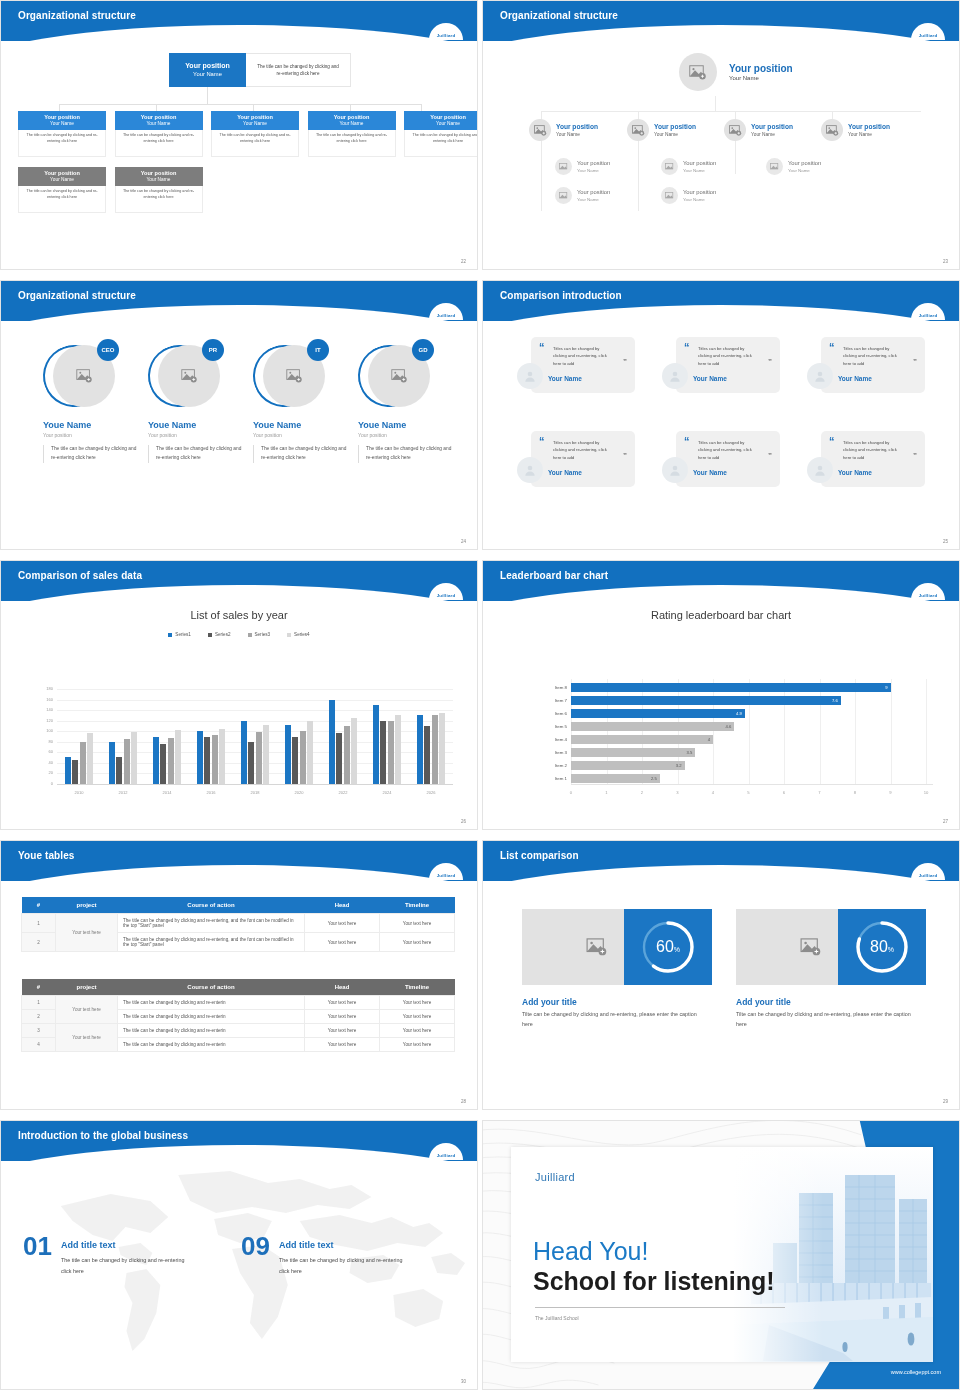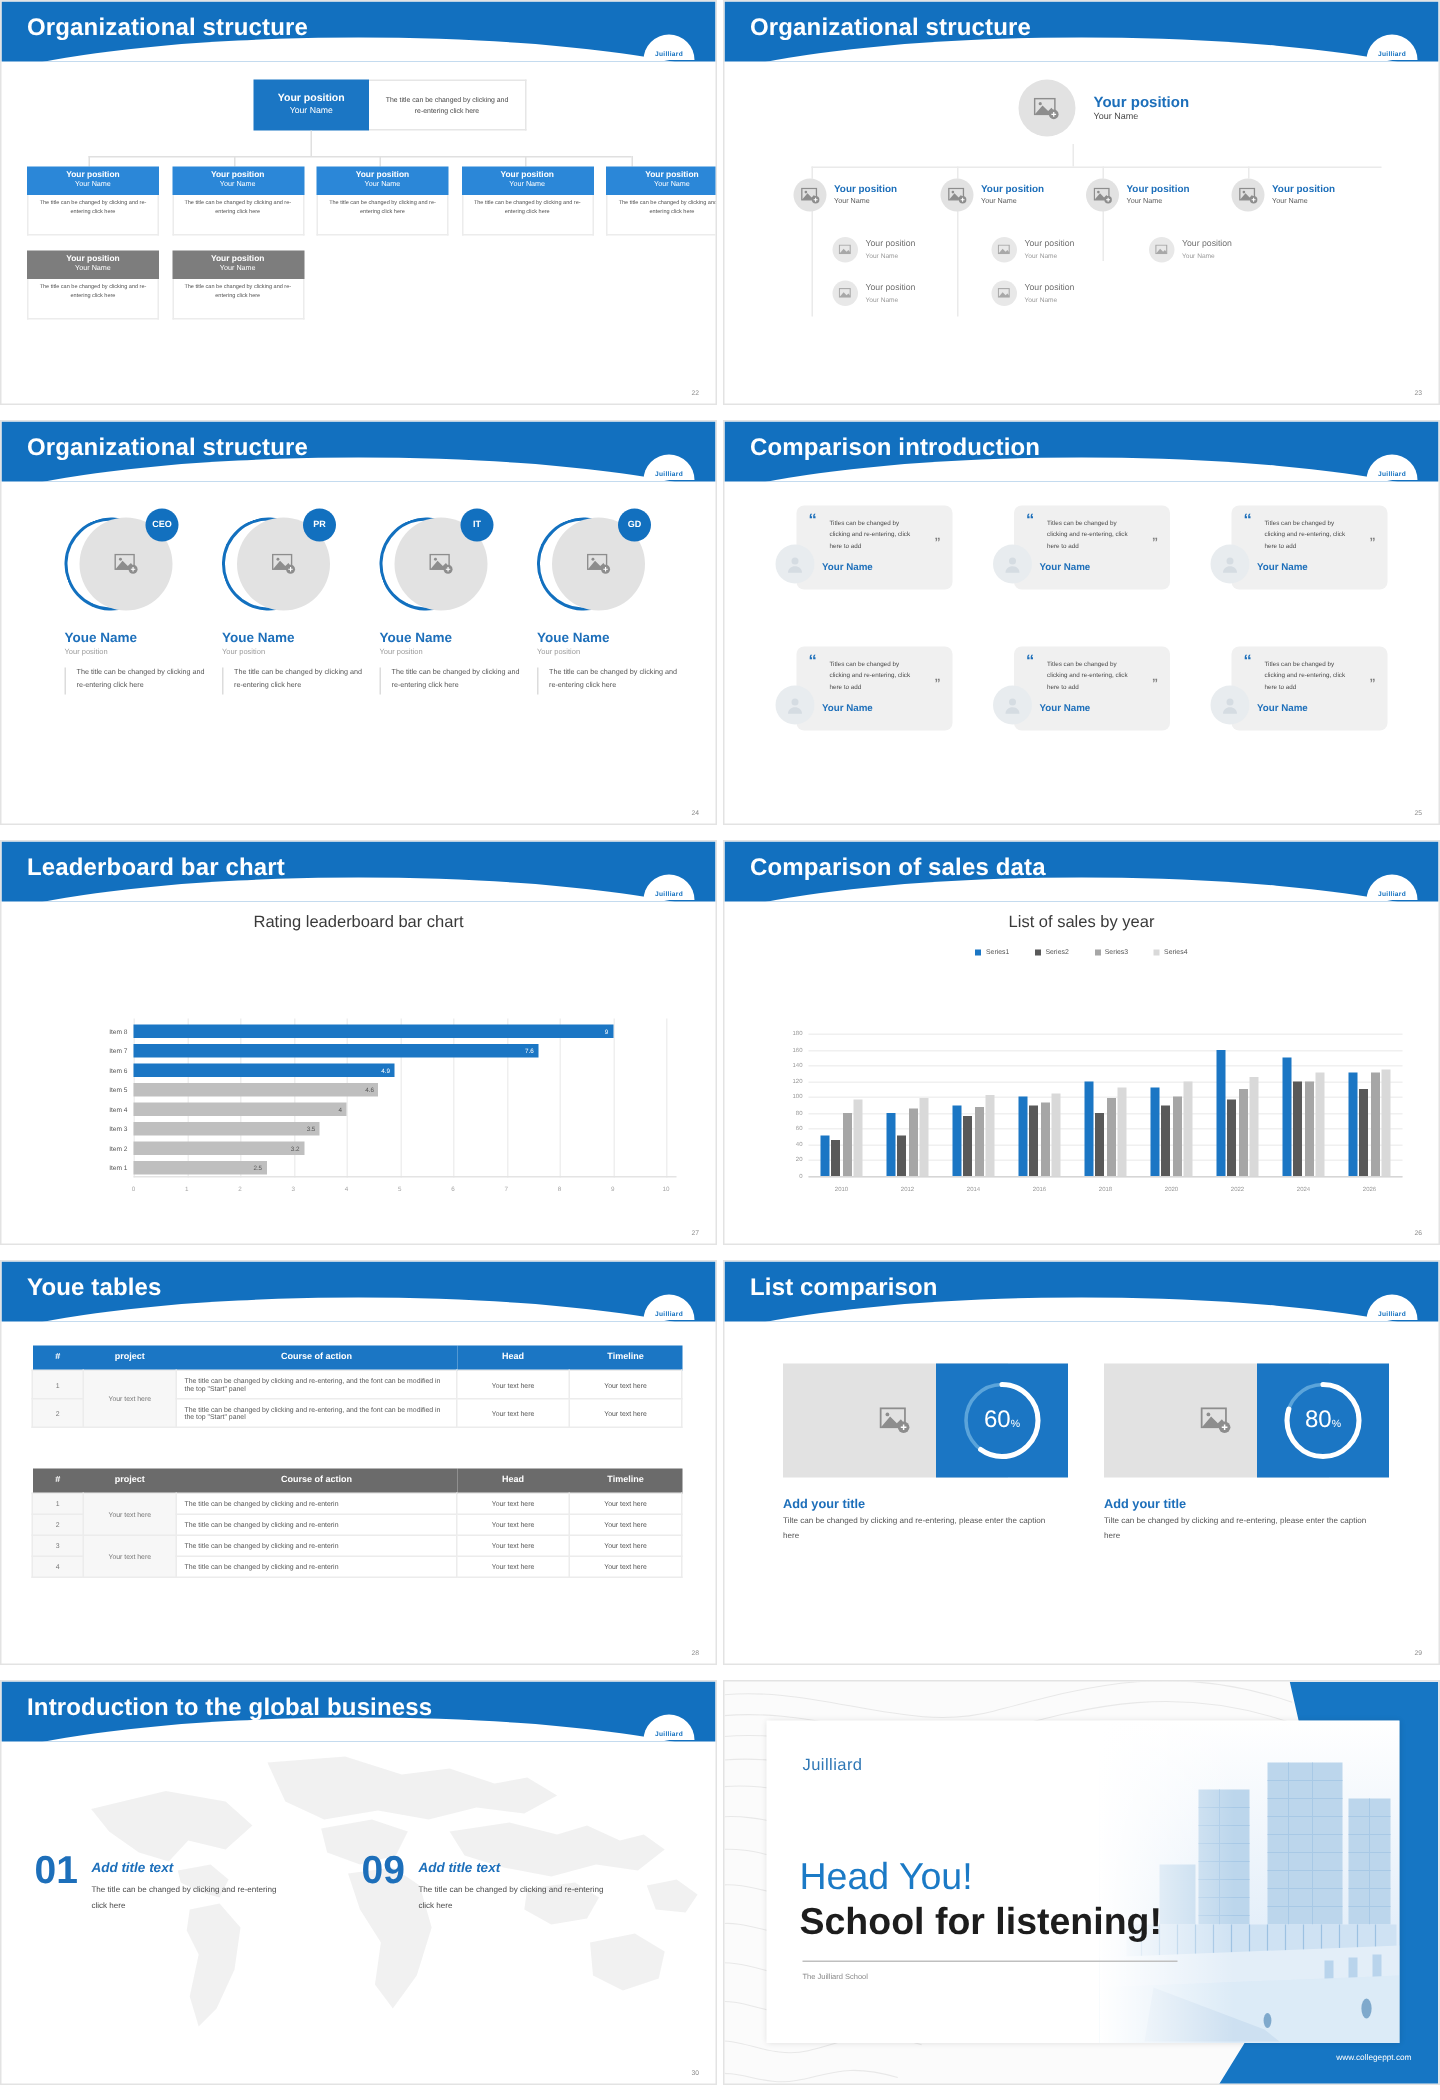--- a/index.html
+++ b/index.html
@@ -30,21 +30,21 @@
     background:#1270bf;
     overflow:hidden;
   }
   .hdr::after{
     content:""; position:absolute; left:-8%; bottom:-30px;
     width:116%; height:46px; background:#fff;
     border-radius:50% 50% 0 0 / 100% 100% 0 0;
   }
   .hdr-title{
     position:absolute; left:17px; top:9px;
-    color:#fff; font-size:16px; font-weight:bold;
+    color:#fff; font-size:10px; font-weight:bold;
     letter-spacing:.1px;
     z-index:3;
   }
   .badge{
     position:absolute; right:14px; top:22px;
     width:34px; height:17px;
     background:#fff;
     border-radius:17px 17px 0 0;
     z-index:4;
     display:flex; align-items:flex-end; justify-content:center;
@@ -193,21 +193,21 @@
               display:flex; align-items:center; justify-content:center;}
   .dc .donut .pct{ font-size:16px; color:#fff; font-weight:300; z-index:3;}
   .dc .donut .pct sub{ font-size:7px; vertical-align:baseline;}
   .dc .t{ position:absolute; left:0; top:88px; font-size:8.5px; font-weight:bold; color:#1d6fba;}
   .dc .d{ position:absolute; left:0; top:100px; width:185px; font-size:5.4px; color:#555; line-height:1.85;}
 
   
   .worldmap{ position:absolute; left:0; top:0; width:100%; height:100%; opacity:.55;}
   .gb{ position:absolute; display:flex; align-items:flex-start; gap:9px;}
   .gb .num{ font-size:26px; font-weight:bold; color:#1d6fba; line-height:1;}
-  .gb .tt{ font-size:9px; font-weight:bold; color:#1d6fba; margin-top:7px;font-style:italic;}
+  .gb .tt{ font-size:9px; font-weight:bold; color:#1d6fba; margin-top:7px;}
   .gb .dd{ font-size:5.4px; color:#4a4a4a; line-height:2; margin-top:5px; width:128px;}
 
   
   .ty{ position:relative; width:478px; height:270px; overflow:hidden; background:#fbfbfb;}
   .ty .bluewedge{ position:absolute; right:0; top:0; width:160px; height:270px; background:#1676c4;
                   clip-path: polygon(38% 0, 100% 0, 100% 100%, 8% 100%, 58% 52%); }
   .ty .card{ position:absolute; left:28px; top:26px; width:422px; height:215px; background:#fff; overflow:hidden;
              box-shadow:0 0 4px rgba(0,0,0,.12);}
   .ty .logo{ position:absolute; left:24px; top:24px; font-size:11px; color:#2f77b5; letter-spacing:.3px;}
   .ty .t1{ position:absolute; left:22px; top:90px; font-size:25px; color:#1b7ac6; font-weight:400;}
@@ -626,20 +626,138 @@
             <svg width="14" height="14" viewBox="0 0 24 24">
               <circle cx="12" cy="8.5" r="4" fill="#d5dce2"></circle>
               <path d="M4 22c0-4.8 3.6-7.5 8-7.5s8 2.7 8 7.5z" fill="#d5dce2"></path>
             </svg>
           </div>
         <div class="qm1">“</div>
         <div class="ptxt">Titles can be changed by clicking and re-entering, click here to add</div>
         <div class="qm2">”</div>
         <div class="pname">Your Name</div>
       </div>
+    </div>
+  </div>
+
+  <div class="slide">
+    <div class="hdr"></div>
+    <div class="hdr-title">Comparison of sales data</div>
+    <div class="badge">
+        <span>Juilliard</span>
+      </div>
+    <div class="pagenum">26</div>
+    <div class="body">
+      <div class="chart-title">List of sales by year</div>
+      <div class="legend" id="legend-sales">
+          <div class="li">
+            <span class="sw" style="background: rgb(27, 118, 196);"></span>
+            <span>Series1</span>
+          </div>
+          <div class="li">
+            <span class="sw" style="background: rgb(89, 89, 89);"></span>
+            <span>Series2</span>
+          </div>
+          <div class="li">
+            <span class="sw" style="background: rgb(166, 166, 166);"></span>
+            <span>Series3</span>
+          </div>
+          <div class="li">
+            <span class="sw" style="background: rgb(217, 217, 217);"></span>
+            <span>Series4</span>
+          </div>
+        </div>
+      <div class="plot" id="plot-sales">
+          <div class="gl" style="top: 0px;"></div>
+          <div class="yl" style="top: -3px;">180</div>
+          <div class="gl" style="top: 10.5556px;"></div>
+          <div class="yl" style="top: 7.55556px;">160</div>
+          <div class="gl" style="top: 21.1111px;"></div>
+          <div class="yl" style="top: 18.1111px;">140</div>
+          <div class="gl" style="top: 31.6667px;"></div>
+          <div class="yl" style="top: 28.6667px;">120</div>
+          <div class="gl" style="top: 42.2222px;"></div>
+          <div class="yl" style="top: 39.2222px;">100</div>
+          <div class="gl" style="top: 52.7778px;"></div>
+          <div class="yl" style="top: 49.7778px;">80</div>
+          <div class="gl" style="top: 63.3333px;"></div>
+          <div class="yl" style="top: 60.3333px;">60</div>
+          <div class="gl" style="top: 73.8889px;"></div>
+          <div class="yl" style="top: 70.8889px;">40</div>
+          <div class="gl" style="top: 84.4444px;"></div>
+          <div class="yl" style="top: 81.4444px;">20</div>
+          <div class="gl" style="top: 95px;"></div>
+          <div class="yl" style="top: 92px;">0</div>
+          <div class="axis" style="top: 95px;"></div>
+          <div class="groups" style="height: 95px; top: 0px;">
+            <div class="grp">
+              <div class="bar" style="height: 26.9167px; background: rgb(27, 118, 196);"></div>
+              <div class="bar" style="height: 23.75px; background: rgb(89, 89, 89);"></div>
+              <div class="bar" style="height: 42.2222px; background: rgb(166, 166, 166);"></div>
+              <div class="bar" style="height: 50.6667px; background: rgb(217, 217, 217);"></div>
+              <div class="xlbl">2010</div>
+            </div>
+            <div class="grp">
+              <div class="bar" style="height: 42.2222px; background: rgb(27, 118, 196);"></div>
+              <div class="bar" style="height: 26.9167px; background: rgb(89, 89, 89);"></div>
+              <div class="bar" style="height: 45.3889px; background: rgb(166, 166, 166);"></div>
+              <div class="bar" style="height: 52.25px; background: rgb(217, 217, 217);"></div>
+              <div class="xlbl">2012</div>
+            </div>
+            <div class="grp">
+              <div class="bar" style="height: 47.5px; background: rgb(27, 118, 196);"></div>
+              <div class="bar" style="height: 39.5833px; background: rgb(89, 89, 89);"></div>
+              <div class="bar" style="height: 46.4444px; background: rgb(166, 166, 166);"></div>
+              <div class="bar" style="height: 53.8333px; background: rgb(217, 217, 217);"></div>
+              <div class="xlbl">2014</div>
+            </div>
+            <div class="grp">
+              <div class="bar" style="height: 52.7778px; background: rgb(27, 118, 196);"></div>
+              <div class="bar" style="height: 47.5px; background: rgb(89, 89, 89);"></div>
+              <div class="bar" style="height: 48.5556px; background: rgb(166, 166, 166);"></div>
+              <div class="bar" style="height: 55.4167px; background: rgb(217, 217, 217);"></div>
+              <div class="xlbl">2016</div>
+            </div>
+            <div class="grp">
+              <div class="bar" style="height: 63.3333px; background: rgb(27, 118, 196);"></div>
+              <div class="bar" style="height: 42.2222px; background: rgb(89, 89, 89);"></div>
+              <div class="bar" style="height: 51.7222px; background: rgb(166, 166, 166);"></div>
+              <div class="bar" style="height: 58.5833px; background: rgb(217, 217, 217);"></div>
+              <div class="xlbl">2018</div>
+            </div>
+            <div class="grp">
+              <div class="bar" style="height: 58.5833px; background: rgb(27, 118, 196);"></div>
+              <div class="bar" style="height: 47.5px; background: rgb(89, 89, 89);"></div>
+              <div class="bar" style="height: 52.7778px; background: rgb(166, 166, 166);"></div>
+              <div class="bar" style="height: 63.3333px; background: rgb(217, 217, 217);"></div>
+              <div class="xlbl">2020</div>
+            </div>
+            <div class="grp">
+              <div class="bar" style="height: 84.4444px; background: rgb(27, 118, 196);"></div>
+              <div class="bar" style="height: 50.6667px; background: rgb(89, 89, 89);"></div>
+              <div class="bar" style="height: 58.0556px; background: rgb(166, 166, 166);"></div>
+              <div class="bar" style="height: 66.5px; background: rgb(217, 217, 217);"></div>
+              <div class="xlbl">2022</div>
+            </div>
+            <div class="grp">
+              <div class="bar" style="height: 79.1667px; background: rgb(27, 118, 196);"></div>
+              <div class="bar" style="height: 63.3333px; background: rgb(89, 89, 89);"></div>
+              <div class="bar" style="height: 63.3333px; background: rgb(166, 166, 166);"></div>
+              <div class="bar" style="height: 68.6111px; background: rgb(217, 217, 217);"></div>
+              <div class="xlbl">2024</div>
+            </div>
+            <div class="grp">
+              <div class="bar" style="height: 68.6111px; background: rgb(27, 118, 196);"></div>
+              <div class="bar" style="height: 58.0556px; background: rgb(89, 89, 89);"></div>
+              <div class="bar" style="height: 68.6111px; background: rgb(166, 166, 166);"></div>
+              <div class="bar" style="height: 71.25px; background: rgb(217, 217, 217);"></div>
+              <div class="xlbl">2026</div>
+            </div>
+          </div>
+        </div>
     </div>
   </div>
 
   <div class="slide">
     <div class="hdr"></div>
     <div class="hdr-title">Leaderboard bar chart</div>
     <div class="badge">
         <span>Juilliard</span>
       </div>
     <div class="pagenum">27</div>
@@ -708,138 +826,20 @@
           <div class="cat" style="top: 19px;">Item 7</div>
           <div class="row" style="top: 17px;">
             <div class="fill" style="width: 269.8px; background: rgb(27, 118, 196);">
               <span class="val on">7.6</span>
             </div>
           </div>
           <div class="cat" style="top: 6px;">Item 8</div>
           <div class="row" style="top: 4px;">
             <div class="fill" style="width: 319.5px; background: rgb(27, 118, 196);">
               <span class="val on">9</span>
-            </div>
-          </div>
-        </div>
-    </div>
-  </div>
-
-  <div class="slide">
-    <div class="hdr"></div>
-    <div class="hdr-title">Comparison of sales data</div>
-    <div class="badge">
-        <span>Juilliard</span>
-      </div>
-    <div class="pagenum">26</div>
-    <div class="body">
-      <div class="chart-title">List of sales by year</div>
-      <div class="legend" id="legend-sales">
-          <div class="li">
-            <span class="sw" style="background: rgb(27, 118, 196);"></span>
-            <span>Series1</span>
-          </div>
-          <div class="li">
-            <span class="sw" style="background: rgb(89, 89, 89);"></span>
-            <span>Series2</span>
-          </div>
-          <div class="li">
-            <span class="sw" style="background: rgb(166, 166, 166);"></span>
-            <span>Series3</span>
-          </div>
-          <div class="li">
-            <span class="sw" style="background: rgb(217, 217, 217);"></span>
-            <span>Series4</span>
-          </div>
-        </div>
-      <div class="plot" id="plot-sales">
-          <div class="gl" style="top: 0px;"></div>
-          <div class="yl" style="top: -3px;">180</div>
-          <div class="gl" style="top: 10.5556px;"></div>
-          <div class="yl" style="top: 7.55556px;">160</div>
-          <div class="gl" style="top: 21.1111px;"></div>
-          <div class="yl" style="top: 18.1111px;">140</div>
-          <div class="gl" style="top: 31.6667px;"></div>
-          <div class="yl" style="top: 28.6667px;">120</div>
-          <div class="gl" style="top: 42.2222px;"></div>
-          <div class="yl" style="top: 39.2222px;">100</div>
-          <div class="gl" style="top: 52.7778px;"></div>
-          <div class="yl" style="top: 49.7778px;">80</div>
-          <div class="gl" style="top: 63.3333px;"></div>
-          <div class="yl" style="top: 60.3333px;">60</div>
-          <div class="gl" style="top: 73.8889px;"></div>
-          <div class="yl" style="top: 70.8889px;">40</div>
-          <div class="gl" style="top: 84.4444px;"></div>
-          <div class="yl" style="top: 81.4444px;">20</div>
-          <div class="gl" style="top: 95px;"></div>
-          <div class="yl" style="top: 92px;">0</div>
-          <div class="axis" style="top: 95px;"></div>
-          <div class="groups" style="height: 95px; top: 0px;">
-            <div class="grp">
-              <div class="bar" style="height: 26.9167px; background: rgb(27, 118, 196);"></div>
-              <div class="bar" style="height: 23.75px; background: rgb(89, 89, 89);"></div>
-              <div class="bar" style="height: 42.2222px; background: rgb(166, 166, 166);"></div>
-              <div class="bar" style="height: 50.6667px; background: rgb(217, 217, 217);"></div>
-              <div class="xlbl">2010</div>
-            </div>
-            <div class="grp">
-              <div class="bar" style="height: 42.2222px; background: rgb(27, 118, 196);"></div>
-              <div class="bar" style="height: 26.9167px; background: rgb(89, 89, 89);"></div>
-              <div class="bar" style="height: 45.3889px; background: rgb(166, 166, 166);"></div>
-              <div class="bar" style="height: 52.25px; background: rgb(217, 217, 217);"></div>
-              <div class="xlbl">2012</div>
-            </div>
-            <div class="grp">
-              <div class="bar" style="height: 47.5px; background: rgb(27, 118, 196);"></div>
-              <div class="bar" style="height: 39.5833px; background: rgb(89, 89, 89);"></div>
-              <div class="bar" style="height: 46.4444px; background: rgb(166, 166, 166);"></div>
-              <div class="bar" style="height: 53.8333px; background: rgb(217, 217, 217);"></div>
-              <div class="xlbl">2014</div>
-            </div>
-            <div class="grp">
-              <div class="bar" style="height: 52.7778px; background: rgb(27, 118, 196);"></div>
-              <div class="bar" style="height: 47.5px; background: rgb(89, 89, 89);"></div>
-              <div class="bar" style="height: 48.5556px; background: rgb(166, 166, 166);"></div>
-              <div class="bar" style="height: 55.4167px; background: rgb(217, 217, 217);"></div>
-              <div class="xlbl">2016</div>
-            </div>
-            <div class="grp">
-              <div class="bar" style="height: 63.3333px; background: rgb(27, 118, 196);"></div>
-              <div class="bar" style="height: 42.2222px; background: rgb(89, 89, 89);"></div>
-              <div class="bar" style="height: 51.7222px; background: rgb(166, 166, 166);"></div>
-              <div class="bar" style="height: 58.5833px; background: rgb(217, 217, 217);"></div>
-              <div class="xlbl">2018</div>
-            </div>
-            <div class="grp">
-              <div class="bar" style="height: 58.5833px; background: rgb(27, 118, 196);"></div>
-              <div class="bar" style="height: 47.5px; background: rgb(89, 89, 89);"></div>
-              <div class="bar" style="height: 52.7778px; background: rgb(166, 166, 166);"></div>
-              <div class="bar" style="height: 63.3333px; background: rgb(217, 217, 217);"></div>
-              <div class="xlbl">2020</div>
-            </div>
-            <div class="grp">
-              <div class="bar" style="height: 84.4444px; background: rgb(27, 118, 196);"></div>
-              <div class="bar" style="height: 50.6667px; background: rgb(89, 89, 89);"></div>
-              <div class="bar" style="height: 58.0556px; background: rgb(166, 166, 166);"></div>
-              <div class="bar" style="height: 66.5px; background: rgb(217, 217, 217);"></div>
-              <div class="xlbl">2022</div>
-            </div>
-            <div class="grp">
-              <div class="bar" style="height: 79.1667px; background: rgb(27, 118, 196);"></div>
-              <div class="bar" style="height: 63.3333px; background: rgb(89, 89, 89);"></div>
-              <div class="bar" style="height: 63.3333px; background: rgb(166, 166, 166);"></div>
-              <div class="bar" style="height: 68.6111px; background: rgb(217, 217, 217);"></div>
-              <div class="xlbl">2024</div>
-            </div>
-            <div class="grp">
-              <div class="bar" style="height: 68.6111px; background: rgb(27, 118, 196);"></div>
-              <div class="bar" style="height: 58.0556px; background: rgb(89, 89, 89);"></div>
-              <div class="bar" style="height: 68.6111px; background: rgb(166, 166, 166);"></div>
-              <div class="bar" style="height: 71.25px; background: rgb(217, 217, 217);"></div>
-              <div class="xlbl">2026</div>
             </div>
           </div>
         </div>
     </div>
   </div>
 
   <div class="slide">
     <div class="hdr"></div>
     <div class="hdr-title">Youe tables</div>
     <div class="badge">

